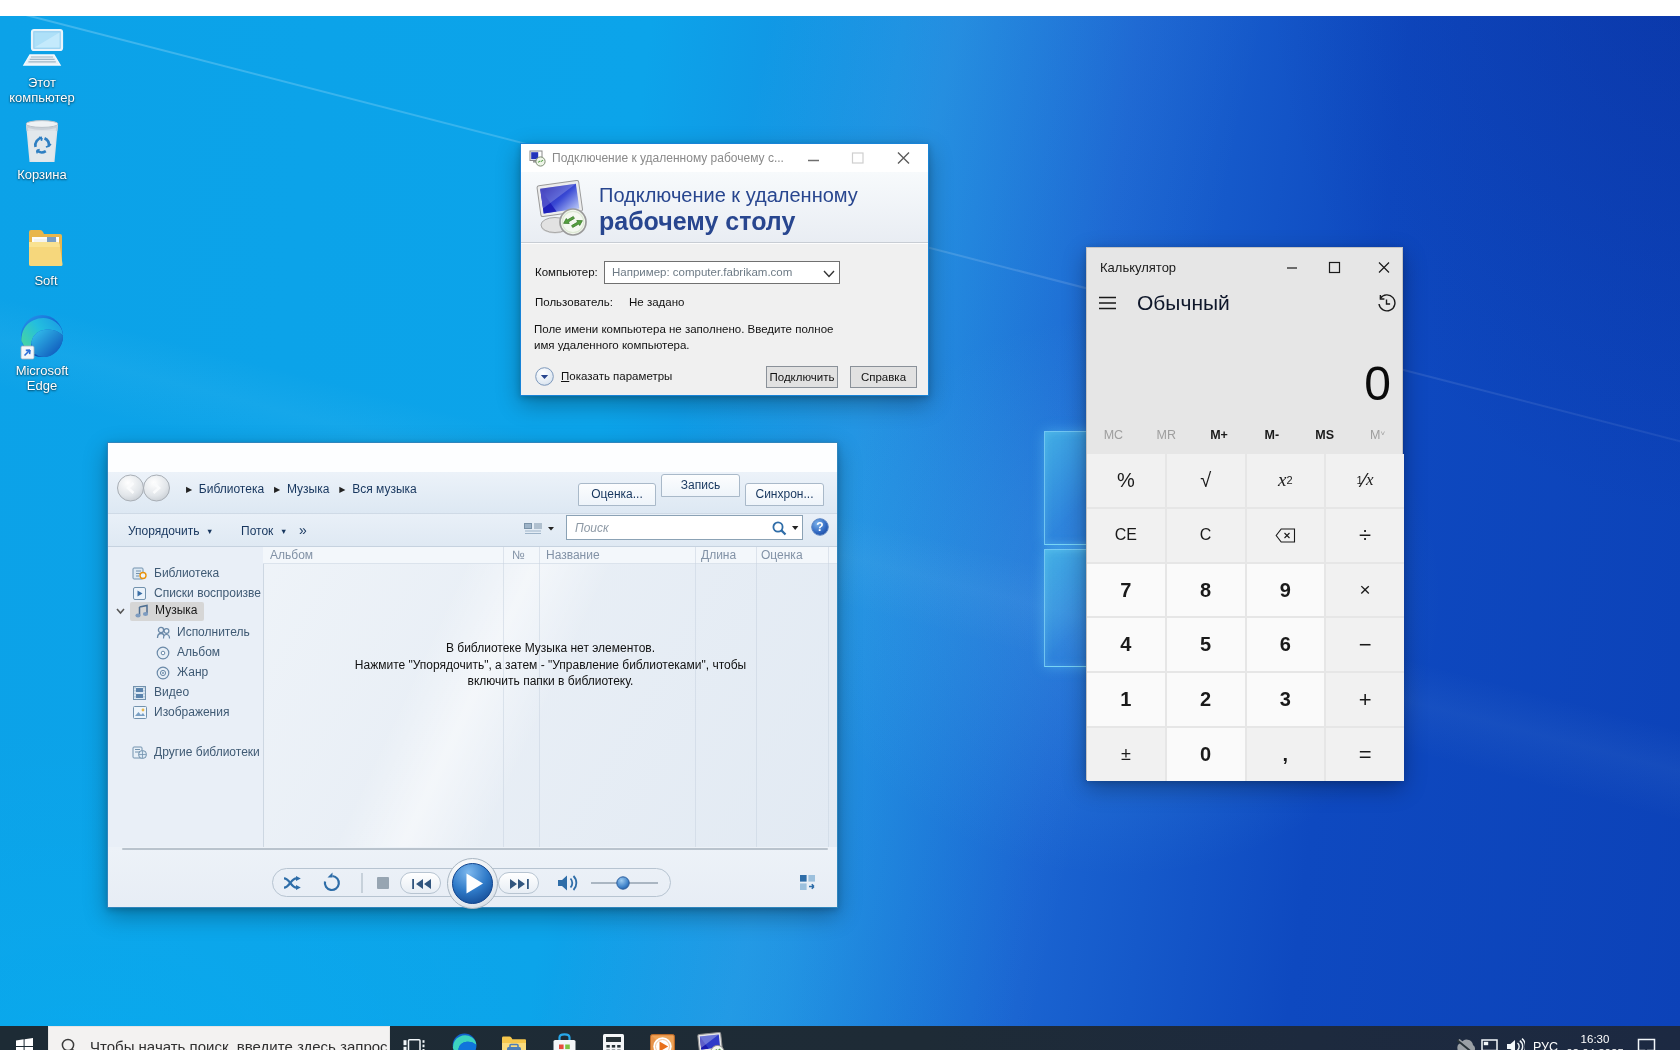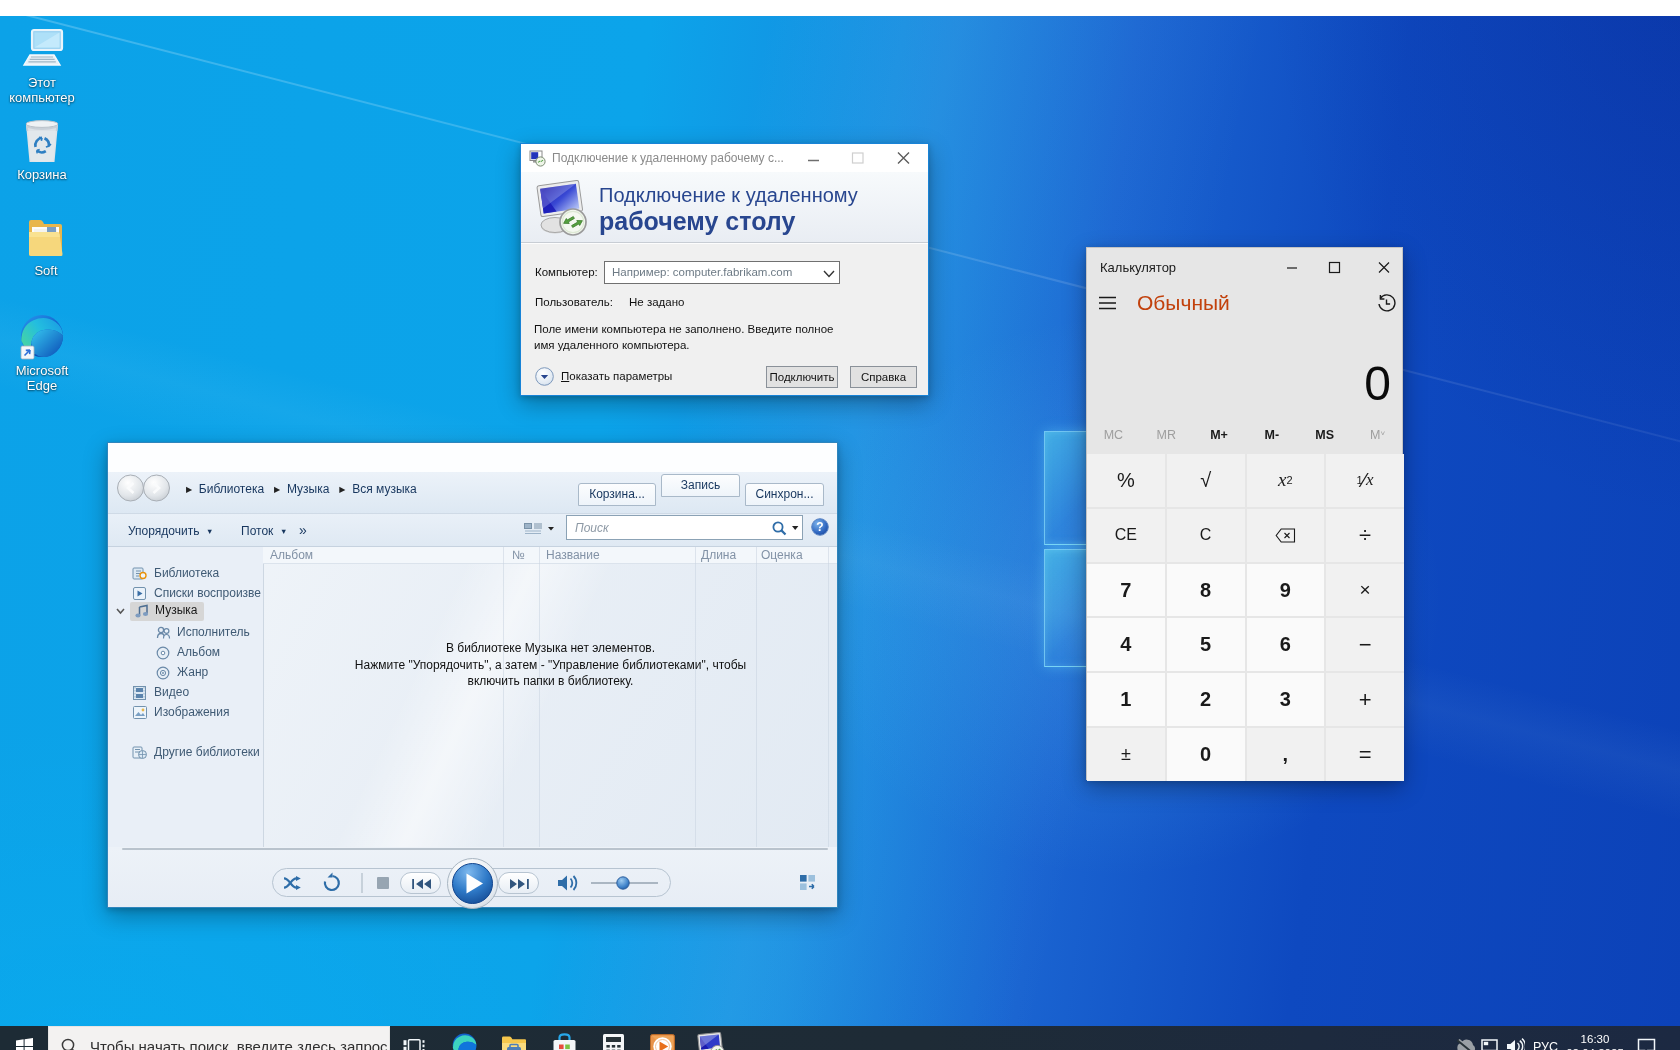--- a/index.html
+++ b/index.html
@@ -66,21 +66,21 @@
       <ellipse cx="20" cy="6" rx="16" ry="3.4" fill="#eef2f5" stroke="#b9c2ca" stroke-width="1"></ellipse>
       <path d="M6 10 Q20 14 34 10 L31.5 42.5 Q20 45.5 8.5 42.5 Z" fill="#e4e9ee" opacity="0.7"></path>
       <g transform="translate(20 27)" fill="none" stroke="#2e7fc2" stroke-width="2.6">
         <path d="M-6.5 2 A 7.5 7.5 0 0 1 0 -7.2"></path>
         <path d="M 2.5 -6.7 A 7.5 7.5 0 0 1 6.8 1.2"></path>
         <path d="M 3.8 6.2 A 7.5 7.5 0 0 1 -5.2 5.4"></path>
         <path d="M0 -7.2 l-3 -0.4 M0 -7.2 l-0.6 3 M6.8 1.2 l2.2 -2.2 M6.8 1.2 l-2.9 0.8 M-5.2 5.4 l0.4 3 M-5.2 5.4 l2.9 -1" stroke-width="1.6"></path>
       </g>
     </svg>
     Корзина</div>
-  <div class="dico" style="left:0px; top:200px;padding-left:8px;">
+  <div class="dico" style="left:0px; top:210px;padding-left:8px;">
     <svg width="40" height="44" viewBox="0 0 40 44">
       <path d="M3 6 Q3 4 5 4 L14 4 Q16 4 17 6 L18 8 L34 8 Q36 8 36 10 L36 38 Q36 40 34 40 L5 40 Q3 40 3 38 Z" fill="#e8b64c"></path>
       <rect x="6" y="11" width="27" height="29" fill="#fdfdfb"></rect>
       <rect x="8" y="13" width="23" height="27" fill="#f4f4f0"></rect>
       <path d="M21 11 L30 11 L30 26 L25.5 22.5 L21 26 Z" fill="#7a9ec4"></path>
       <path d="M3 16 L31 16 Q33 16 33.5 18 L36.5 38 Q36.8 40 34.8 40 L5 40 Q3 40 3 38 Z" fill="#f6d77c"></path>
       <path d="M3 16 L31 16 Q33 16 33.5 18 L34 21 L3 21 Z" fill="#fae394" opacity="0.9"></path>
     </svg>
     Soft</div>
   <div class="dico" style="left:0px; top:298px;">
@@ -123,21 +123,21 @@
         </radialGradient>
           </defs>
         <circle cx="13.5" cy="14" r="13" fill="url(#nvb)" stroke="#a8aeb5"></circle>
         <circle cx="39.5" cy="14" r="13" fill="url(#nvb)" stroke="#a8aeb5"></circle>
         <path d="M16.5 9 L11 14 L16.5 19" fill="none" stroke="#fafbfc" stroke-width="2.6"></path>
         <path d="M36.5 9 L42 14 L36.5 19" fill="none" stroke="#fafbfc" stroke-width="2.6"></path>
       </svg>
       <div class="abs" style="left:78px; top:10px; color:#17365e; font-size:12px; white-space:nowrap;">
         <span style="color:#222; font-size:8px; vertical-align:1.5px;">▶︎</span>&nbsp; Библиотека &nbsp;&nbsp;<span style="color:#222; font-size:8px; vertical-align:1.5px;">▶︎</span>&nbsp; Музыка &nbsp;&nbsp;<span style="color:#222; font-size:8px; vertical-align:1.5px;">▶︎</span>&nbsp; Вся музыка
       </div>
-      <div class="abs" style="left:470px; top:11px; width:78px; height:23px; background:linear-gradient(#fcfdfe,#eef4fa); border:1px solid #a9b9c9; border-radius:3px 3px 0 0; text-align:center; line-height:21px; color:#17365e; font-size:12px;">Корзина...</div>
+      <div class="abs" style="left:470px; top:11px; width:78px; height:23px; background:linear-gradient(#fcfdfe,#eef4fa); border:1px solid #a9b9c9; border-radius:3px 3px 0 0; text-align:center; line-height:21px; color:#17365e; font-size:12px;">Оценка...</div>
       <div class="abs" style="left:553px; top:2px; width:79px; height:23px; background:linear-gradient(#fcfdfe,#eef4fa); border:1px solid #a9b9c9; border-radius:3px 3px 0 0; text-align:center; line-height:21px; color:#17365e; font-size:12px;">Запись</div>
       <div class="abs" style="left:637px; top:11px; width:79px; height:23px; background:linear-gradient(#fcfdfe,#eef4fa); border:1px solid #a9b9c9; border-radius:3px 3px 0 0; text-align:center; line-height:21px; color:#17365e; font-size:12px;">Синхрон...</div>
     </div>
 
     <div class="abs" style="left:0; top:71px; width:729px; height:33px; background:linear-gradient(#e9f0f8,#dfe9f3); border-bottom:1px solid #c6d2df;">
       <span class="abs" style="left:20px; top:10px; color:#17365e; font-size:12px;">Упорядочить &nbsp;<span style="font-size:7.5px; vertical-align:1px;">▼</span></span>
       <span class="abs" style="left:133px; top:10px; color:#17365e; font-size:12px;">Поток &nbsp;<span style="font-size:7.5px; vertical-align:1px;">▼</span></span>
       <span class="abs" style="left:191px; top:8px; color:#17365e; font-size:14px;">»</span>
       <svg class="abs" style="left:416px; top:7px;" width="30" height="16" viewBox="0 0 30 16">
         <rect x="0.5" y="2.5" width="7" height="5" fill="#9db3c8" stroke="#7a92a8"></rect>
@@ -402,21 +402,21 @@
   <div class="win" id="calc" style="left:1086px; top:231px; width:317px; height:533px; background:#e6e6e6; border:1px solid #c3c3c3; border-bottom:none;">
     <span class="abs" style="left:13px; top:12px; font-size:13px; color:#1a1a1a;">Калькулятор</span>
     <svg class="abs" style="left:196px; top:12px;" width="110" height="15" viewBox="0 0 110 15">
       <path d="M4 8 h10" stroke="#1a1a1a" stroke-width="1.2"></path>
       <rect x="46.5" y="2.5" width="10" height="10" fill="none" stroke="#1a1a1a" stroke-width="1.2"></rect>
       <path d="M96 2.5 l10 10 M106 2.5 l-10 10" stroke="#1a1a1a" stroke-width="1.2"></path>
     </svg>
     <svg class="abs" style="left:12px; top:48px;" width="18" height="14" viewBox="0 0 18 14">
       <path d="M0 1.5 h17 M0 7 h17 M0 12.5 h17" stroke="#1a1a1a" stroke-width="1.7"></path>
     </svg>
-    <span class="abs" style="left:50px; top:43px; font-size:21px; font-weight:400; color:#c2410c;">Обычный</span>
+    <span class="abs" style="left:50px; top:43px; font-size:21px; font-weight:400; color:#0f172a;">Обычный</span>
     <svg class="abs" style="left:290px; top:46px;" width="19" height="19" viewBox="0 0 19 19">
       <path d="M3.2 4.5 A 8 8 0 1 1 2 10" fill="none" stroke="#1a1a1a" stroke-width="1.4"></path>
       <path d="M3.4 1 v4 h4" fill="none" stroke="#1a1a1a" stroke-width="1.4"></path>
       <path d="M9.5 5.5 v4.5 h3.6" fill="none" stroke="#1a1a1a" stroke-width="1.4"></path>
     </svg>
     <div class="abs" style="left:0; top:108px; width:304px; text-align:right; font-size:48px; font-weight:400; color:#0a0a0a;">0</div>
     <div class="abs" style="left:0; top:180px; width:317px; height:22px; display:flex; font-size:12.5px; text-align:center;">
       <div style="flex:1; color:#9e9e9e;">MC</div>
         <div style="flex:1; color:#9e9e9e;">MR</div>
       <div style="flex:1; color:#1a1a1a; font-weight:600;">M+</div>

